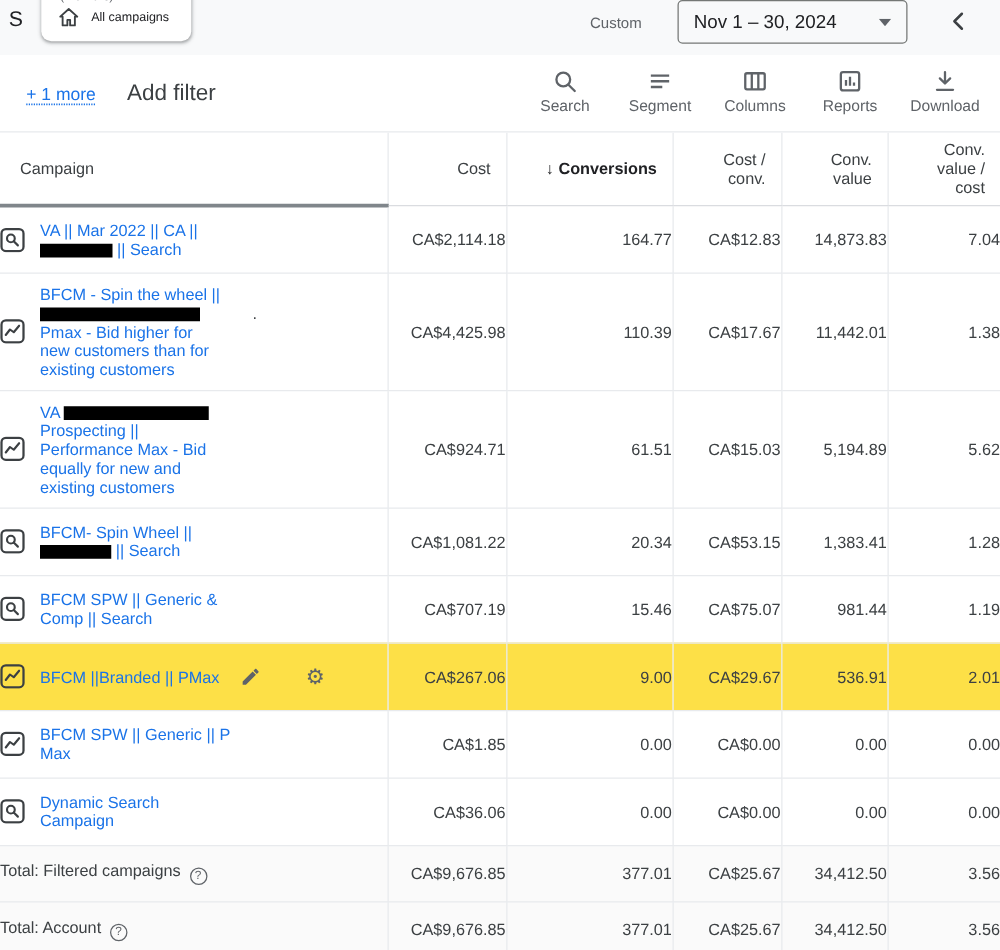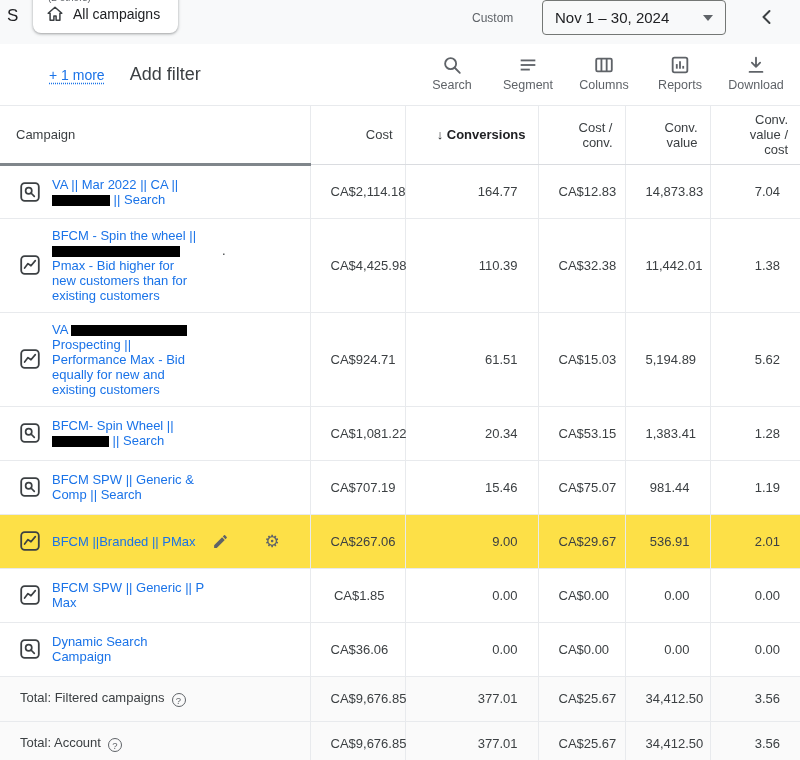--- a/index.html
+++ b/index.html
@@ -6,53 +6,53 @@
   body { font-family: "Liberation Sans", sans-serif; background: #fff; }
   .app { position: relative; width: 800px; height: 760px; overflow: hidden; background: #fff; }
 
   
   .topbar { position: relative; height: 44px; background: #f8f9fa; z-index: 2; }
   .logo { position: absolute; left: 7px; top: 6px; font-size: 17px; color: #202124; }
   .scope-chip { position: absolute; left: 33px; top: -14px; background: #fff; border-radius: 8px;
     box-shadow: 0 1px 2px rgba(60,64,67,.3), 0 1px 3px 1px rgba(60,64,67,.15);
     padding: 6px 18px 10px 13px; cursor: pointer; }
   .chip-mini { display: block; font-size: 10px; color: #5f6368; padding-left: 2px; }
-  .chip-main { display: flex; align-items: center; gap: 9px; font-size: 14px; color: #202124; margin-top: 2px; }
+  .chip-main { display: flex; align-items: center; gap: 9px; font-size: 10px; color: #202124; margin-top: 2px; }
   .home-icon svg { width: 18px; height: 18px; display: block; }
   .custom-label { position: absolute; left: 472px; top: 11px; font-size: 12px; color: #5f6368; cursor: pointer; }
   .date-picker { position: absolute; left: 542px; top: 0; width: 184px; height: 35px;
     border: 1px solid #747775; border-radius: 4px; display: flex; align-items: center;
     padding: 0 12px; font-size: 15px; color: #202124; cursor: pointer; }
   .caret { margin-left: auto; display: flex; }
   .caret svg { width: 10px; height: 6px; }
   .collapse-btn { position: absolute; left: 755px; top: 5px; cursor: pointer; }
   .collapse-btn svg { width: 24px; height: 24px; display: block; }
 
   
   .toolbar { position: relative; height: 62px; background: #fff; border-bottom: 1px solid #e8eaed;
-    display: flex; align-items: center; padding-left: 49px; gap: 25px; }
+    display: flex; align-items: center; padding-left: 21px; gap: 25px; }
   .more-link { font-size: 14px; color: #1a73e8; text-decoration: underline dotted; text-underline-offset: 3px; cursor: pointer; }
   .add-filter { font-size: 18px; color: #3c4043; cursor: pointer; }
   .tools { position: absolute; right: 6px; top: 10px; display: flex; }
   .tool { width: 76px; display: flex; flex-direction: column; align-items: center; row-gap: 2px; cursor: pointer; }
   .tool-icon svg { width: 22px; height: 22px; display: block; }
   .tool-label { font-size: 12.5px; color: #5f6368; }
 
   
   .grid { width: 800px; border-collapse: collapse; table-layout: fixed; }
   .grid th { height: 58px; background: #fff; font-weight: 400; font-size: 13px; color: #3c4043;
     padding: 6px 12px; vertical-align: middle; border-right: 1px solid #e8eaed; border-bottom: 1px solid #dadce0; }
   .grid th:last-child { border-right: none; }
   .grid th.col-campaign { text-align: left; padding-left: 16px; border-bottom: 3px solid #80868b; }
   .grid th.col-num { text-align: right; }
   .grid th.sorted { font-weight: 700; color: #202124; }
   .sort-arrow { font-weight: 500; }
 
   .grid td { font-size: 13px; color: #3c4043; border-right: 1px solid #e8eaed; border-bottom: 1px solid #e8eaed;
-    vertical-align: middle; padding: 9px 20px; }
+    vertical-align: middle; padding: 9px 0; }
   .grid td:last-child { border-right: none; }
   .grid tr.data-row td { height: 54px; }
   .cell-num { text-align: right; white-space: nowrap; }
   .cell-campaign { padding: 9px 8px 9px 10px; }
   tr.selected td { background: #fde047; }
   tr.total-row td { background: #fafafa; height: 45px; }
 
   .camp-wrap { display: flex; align-items: center; }
   .type-icon { flex: 0 0 20px; width: 20px; height: 20px; margin-right: 12px; }
   .type-icon svg { width: 20px; height: 20px; display: block; }
@@ -207,21 +207,21 @@
                 <svg viewBox="0 0 20 20">
                   <rect x="1.2" y="1.2" width="17.6" height="17.6" rx="3.5" fill="none" stroke="#3c4043" stroke-width="1.8"></rect>
                   <polyline points="4.6,13 8,8.6 11,10.8 15.3,5.6" fill="none" stroke="#3c4043" stroke-width="1.7" stroke-linejoin="round" stroke-linecap="round"></polyline>
                 </svg>
               </span>
               <span class="camp-name"><span>BFCM - Spin the wheel ||</span><br><span class="redact" style="width:128px"></span><span class="seg-gap">.</span><br><span>Pmax - Bid higher for</span><br><span>new customers than for</span><br><span>existing customers</span></span>
             </div>
           </td>
           <td class="cell-num">CA$4,425.98</td>
           <td class="cell-num">110.39</td>
-          <td class="cell-num">CA$32.38</td>
+          <td class="cell-num">CA$17.67</td>
           <td class="cell-num">11,442.01</td>
           <td class="cell-num">1.38</td>
         </tr>
         <tr class="data-row">
           <td class="cell-campaign">
             <div class="camp-wrap">
               <span class="type-icon">
                 <svg viewBox="0 0 20 20">
                   <rect x="1.2" y="1.2" width="17.6" height="17.6" rx="3.5" fill="none" stroke="#3c4043" stroke-width="1.8"></rect>
                   <polyline points="4.6,13 8,8.6 11,10.8 15.3,5.6" fill="none" stroke="#3c4043" stroke-width="1.7" stroke-linejoin="round" stroke-linecap="round"></polyline>

